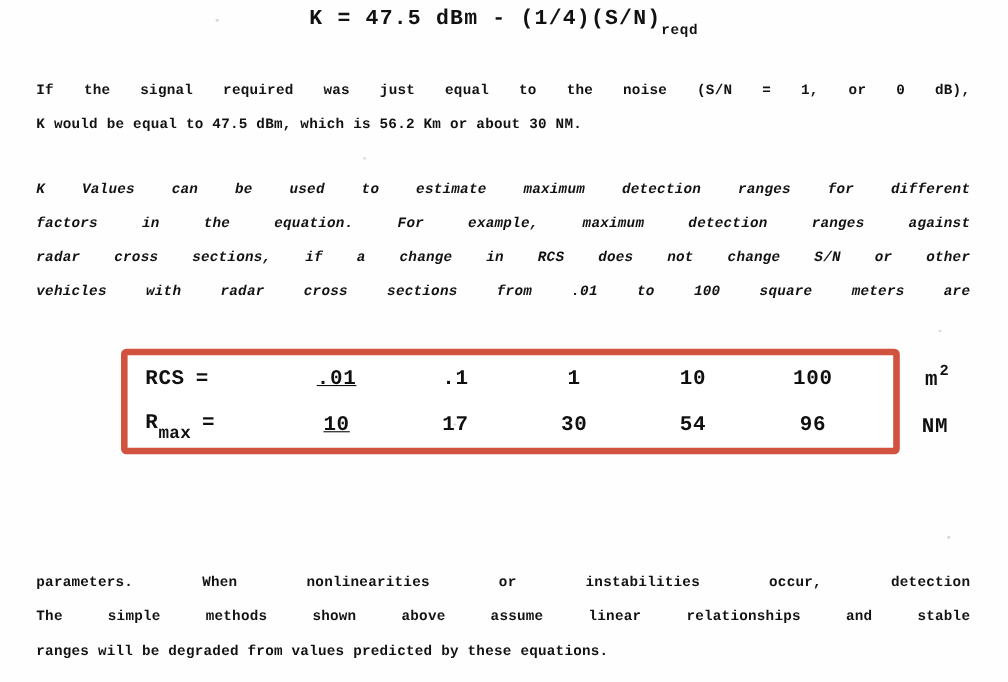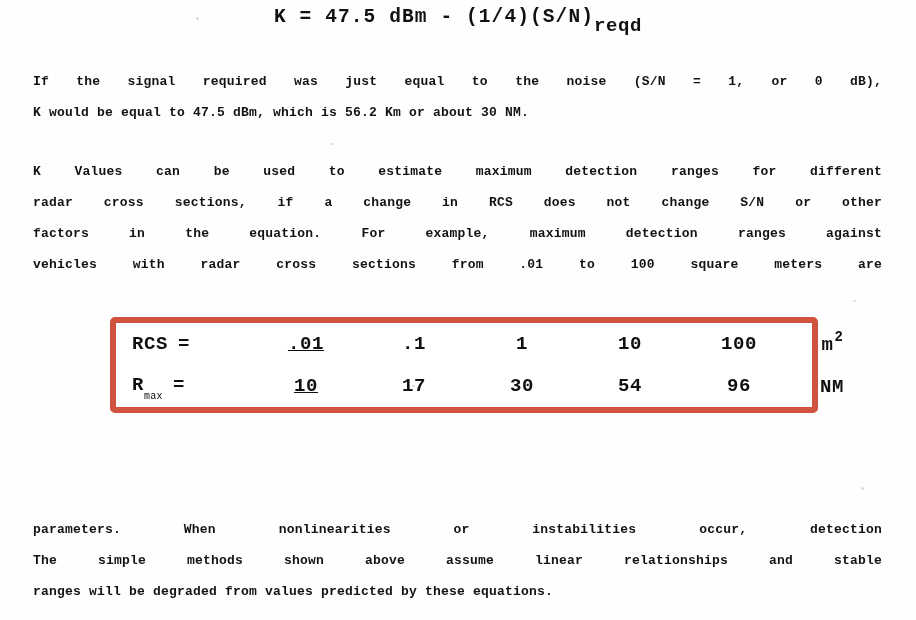--- a/index.html
+++ b/index.html
@@ -30,21 +30,21 @@
     left: 0;
     top: 6px;
     width: 916px;
     text-align: center;
     font-size: 19.5px;
     font-weight: 700;
     letter-spacing: 1.1px;
     white-space: nowrap;
   }
   .equation-line .sub {
-    font-size: 19px;
+    font-size: 13px;
     font-weight: 700;
     vertical-align: sub;
     position: relative;
     top: 4px;
     left: 0px;
     letter-spacing: 0.6px;
   }
 
   
   .para {
@@ -63,21 +63,21 @@
     display: block;
     text-align: justify;
     text-align-last: justify;
     white-space: pre;
   }
   .para .ln.last {
     text-align-last: left;
   }
 
   #para-1 { top: 66px; }
-  #para-2 { top: 156px; }
+  #para-2 { top: 156px; font-style: italic; }
   #para-3 { top: 424px; }
   #para-4 { top: 514px; }
 
   
   .rcs-box {
     position: absolute;
     left: 110px;
     top: 317px;
     width: 708px;
     height: 96px;
@@ -113,36 +113,36 @@
   }
   .rcs-val {
     text-align: center;
   }
   .col-a { width: 108px; text-decoration: underline; }
   .col-b { width: 108px; }
   .col-c { width: 108px; }
   .col-d { width: 108px; }
   .col-e { width: 110px; margin-top: 32px; }
   .rcs-unit {
-    text-align: center;
+    text-align: right;
     width: 60px;
     padding-left: 8px !important;
     white-space: nowrap;
   }
   .sup2 {
     font-size: 14px;
     vertical-align: super;
     position: relative;
     top: -2px;
     left: 1px;
     font-weight: 700;
   }
   .subscript-max {
-    font-size: 10px;
-    font-weight: 400;
+    font-size: 16px;
+    font-weight: 700;
     vertical-align: sub;
     position: relative;
     top: 4px;
     letter-spacing: 0.3px;
   }
   .eq-sign {
     padding-left: 10px;
   }
 
   
@@ -162,22 +162,22 @@
     <span>K = 47.5 dBm - (1/4)(S/N)</span><span class="sub">reqd</span>
   </div>
 
   <div class="para" id="para-1">
     <span class="ln">If the signal required was just equal to the noise (S/N = 1, or 0 dB),</span>
     <span class="ln last">K would be equal to 47.5 dBm, which is 56.2 Km or about 30 NM.</span>
   </div>
 
   <div class="para" id="para-2">
     <span class="ln">K Values can be used to estimate maximum detection ranges for different</span>
+    <span class="ln">factors in the equation. For example, maximum detection ranges against</span>
     <span class="ln">radar cross sections, if a change in RCS does not change S/N or other</span>
-    <span class="ln">factors in the equation. For example, maximum detection ranges against</span>
     <span class="ln">vehicles with radar cross sections from .01 to 100 square meters are</span>
   </div>
 
   <div class="rcs-box">
     <table class="rcs-table">
       <tbody>
           <tr>
         <td class="rcs-label"><span>RCS</span><span class="eq-sign">=</span></td>
         <td class="rcs-val col-a">.01</td>
         <td class="rcs-val col-b">.1</td>

